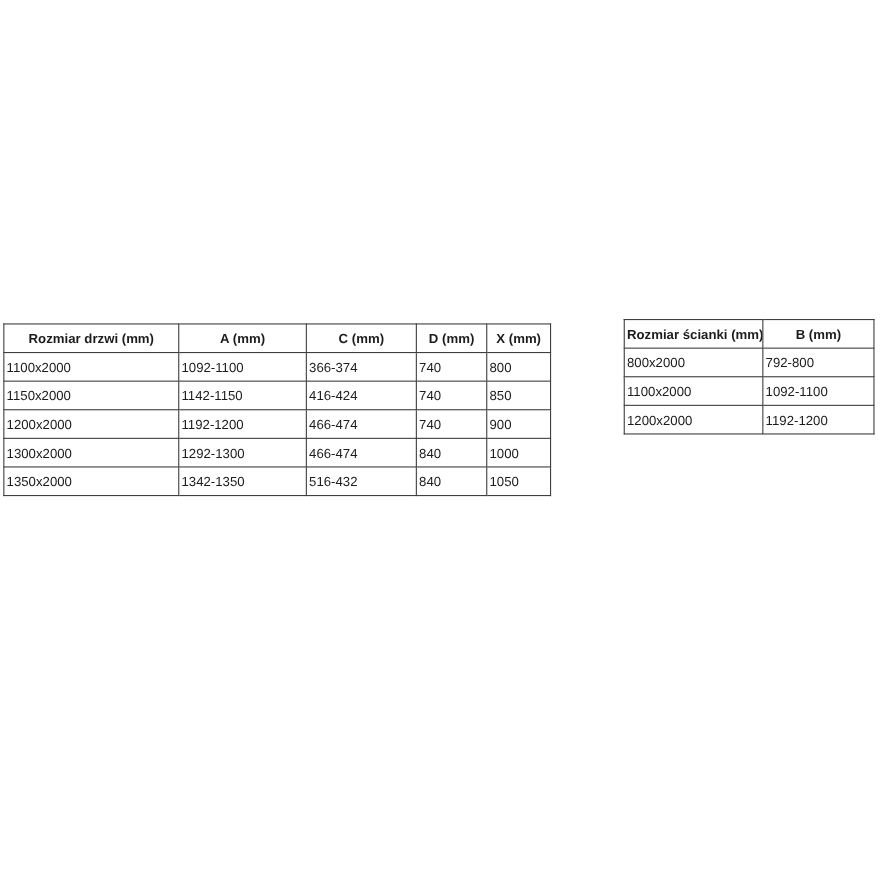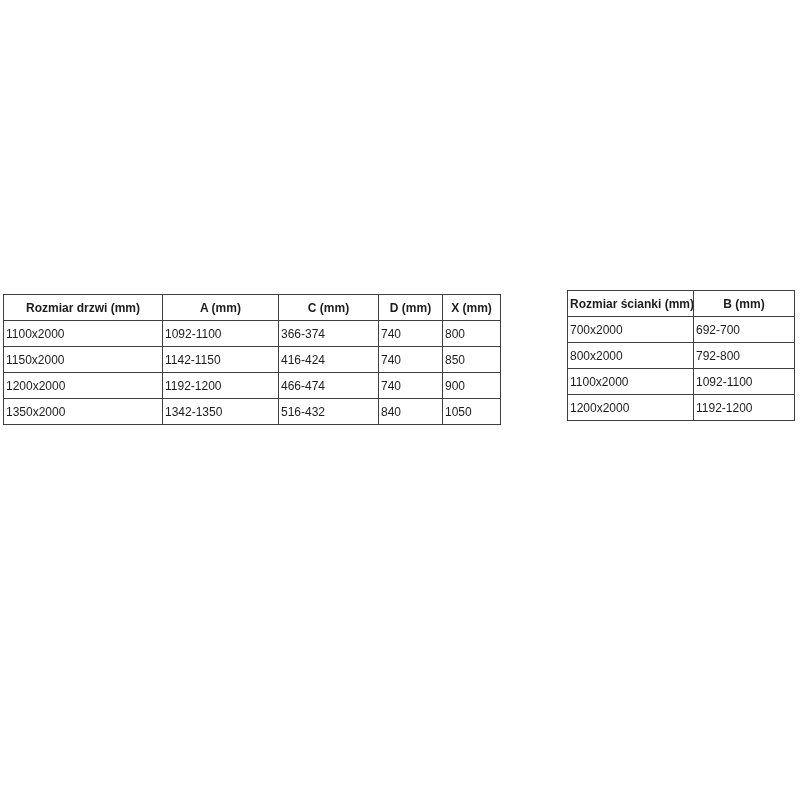--- a/index.html
+++ b/index.html
@@ -78,20 +78,27 @@
       <td>850</td>
     </tr>
     <tr>
       <td>1200x2000</td>
       <td>1192-1200</td>
       <td>466-474</td>
       <td>740</td>
       <td>900</td>
     </tr>
     <tr>
+      <td>1300x2000</td>
+      <td>1292-1300</td>
+      <td>466-474</td>
+      <td>840</td>
+      <td>1000</td>
+    </tr>
+    <tr>
       <td>1350x2000</td>
       <td>1342-1350</td>
       <td>516-432</td>
       <td>840</td>
       <td>1050</td>
     </tr>
   </tbody>
 </table>
 
 <table id="wall-table" class="spec-table">
@@ -100,24 +107,20 @@
       <col style="width:101px">
   </colgroup>
   <thead>
     <tr>
       <th>Rozmiar ścianki (mm)</th>
       <th>B (mm)</th>
     </tr>
   </thead>
   <tbody>
     <tr>
-      <td>700x2000</td>
-      <td>692-700</td>
-    </tr>
-    <tr>
       <td>800x2000</td>
       <td>792-800</td>
     </tr>
     <tr>
       <td>1100x2000</td>
       <td>1092-1100</td>
     </tr>
     <tr>
       <td>1200x2000</td>
       <td>1192-1200</td>

